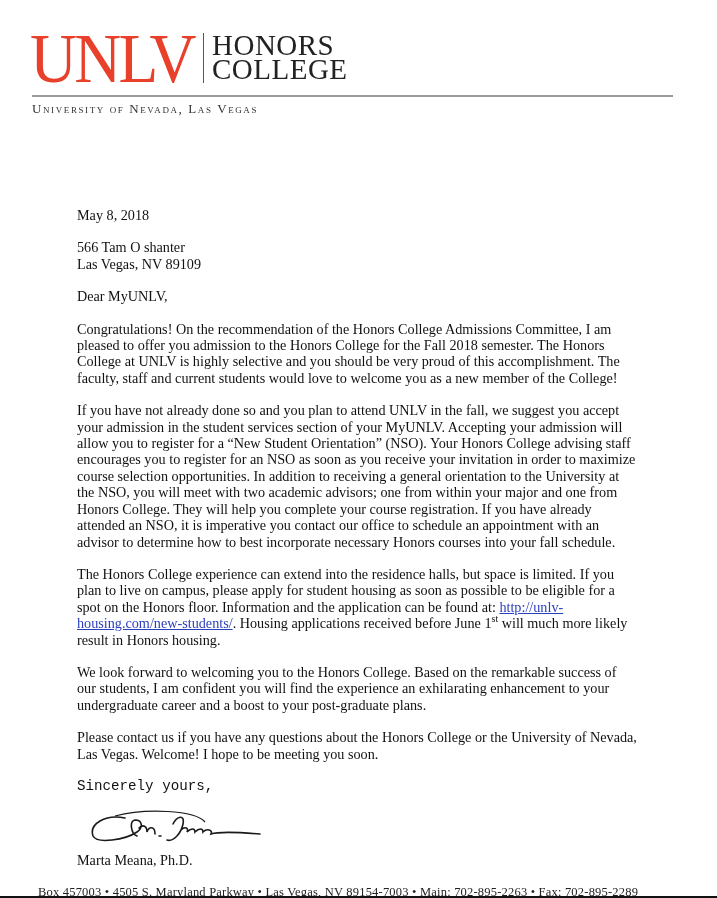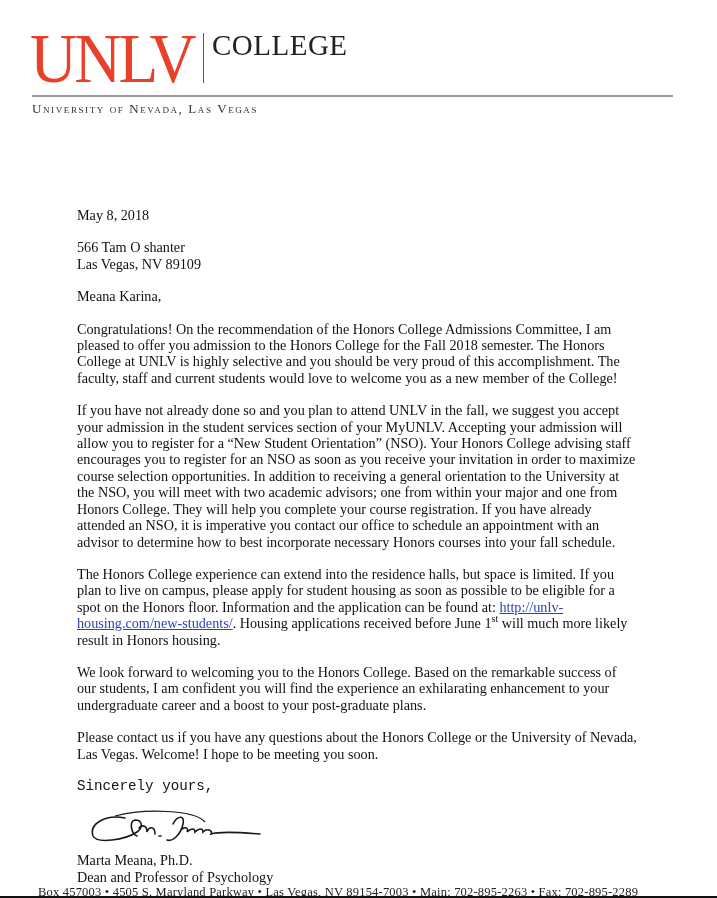--- a/index.html
+++ b/index.html
@@ -112,51 +112,51 @@
   </style>
 </head>
 <body>
 
 <div>
   <div class="logo-unlv">
     <span style="color:#e8402a;">UNLV</span>
   </div>
   <div class="logo-divider"></div>
   <div class="logo-honors">
+    <div>HONORS</div>
     <div>COLLEGE</div>
   </div>
   <div class="header-rule"></div>
   <div class="university-name">University of Nevada, Las Vegas</div>
 </div>
 
 <div class="letter">
   <p class="date">May 8, 2018</p>
 
   <div class="address">
     <p>566 Tam O shanter</p>
     <p>Las Vegas, NV  89109</p>
   </div>
 
-  <p class="salutation">Meana Karina,</p>
+  <p class="salutation">Dear MyUNLV,</p>
 
   <p class="para">Congratulations!  On the recommendation of the Honors College Admissions Committee, I am pleased to offer you admission to the Honors College for the Fall 2018 semester. The Honors College at UNLV is highly selective and you should be very proud of this accomplishment. The faculty, staff and current students would love to welcome you as a new member of the College!</p>
   <p class="para">If you have not already done so and you plan to attend UNLV in the fall, we suggest you accept your admission in the student services section of your MyUNLV.  Accepting your admission will allow you to register for a “New Student Orientation” (NSO).  Your Honors College advising staff encourages you to register for an NSO as soon as you receive your invitation in order to maximize course selection opportunities.  In addition to receiving a general orientation to the University at the NSO, you will meet with two academic advisors; one from within your major and one from Honors College. They will help you complete your course registration.  If you have already attended an NSO, it is imperative you contact our office to schedule an appointment with an advisor to determine how to best incorporate necessary Honors courses into your fall schedule.</p>
 
   <p class="para">
     <span>The Honors College experience can extend into the residence halls, but space is limited. If you plan to live on campus, please apply for student housing as soon as possible to be eligible for a spot on the Honors floor. Information and the application can be found at: </span><a class="link" href="#">http://unlv-housing.com/new-students/</a><span>. Housing applications received before June 1</span><sup>st</sup><span> will much more likely result in Honors housing.</span>
   </p>
 
   <p class="para">We look forward to welcoming you to the Honors College. Based on the remarkable success of our students, I am confident you will find the experience an exhilarating enhancement to your undergraduate career and a boost to your post-graduate plans.</p>
   <p class="para">Please contact us if you have any questions about the Honors College or the University of Nevada, Las Vegas. Welcome! I hope to be meeting you soon.</p>
 
   <p class="closing">Sincerely yours,</p>
 
   <svg class="signature" viewBox="0 0 190 40">
     <path d="M40 12 C 20 8, 4 18, 8 30 C 12 38, 40 34, 52 26 C 58 22, 58 14, 50 14 C 44 15, 46 28, 52 30 M 54 22 C 58 18, 62 20, 62 26 C 64 20, 70 20, 70 28 M 74 30 L 76 30 M 88 18 C 92 10, 100 8, 98 18 C 96 28, 88 36, 82 34 M 96 24 C 100 20, 104 22, 102 26 C 106 22, 110 22, 110 26 C 114 22, 118 22, 118 26 C 122 22, 128 24, 126 28 C 132 26, 150 26, 175 28" fill="none" stroke="#1a1a1a" stroke-width="1.6" stroke-linecap="round"></path>
     <path d="M30 10 C 60 2, 110 4, 120 16" fill="none" stroke="#1a1a1a" stroke-width="1.2"></path>
   </svg>
 
   <p>Marta Meana, Ph.D.</p>
-  <p>Dean and Professor of Psychology</p>
 </div>
 
 <div class="footer">Box 457003 • 4505 S. Maryland Parkway • Las Vegas, NV 89154-7003 • Main: 702-895-2263 • Fax: 702-895-2289</div>
 <div class="footer-rule"></div>
 
 </body></html>

